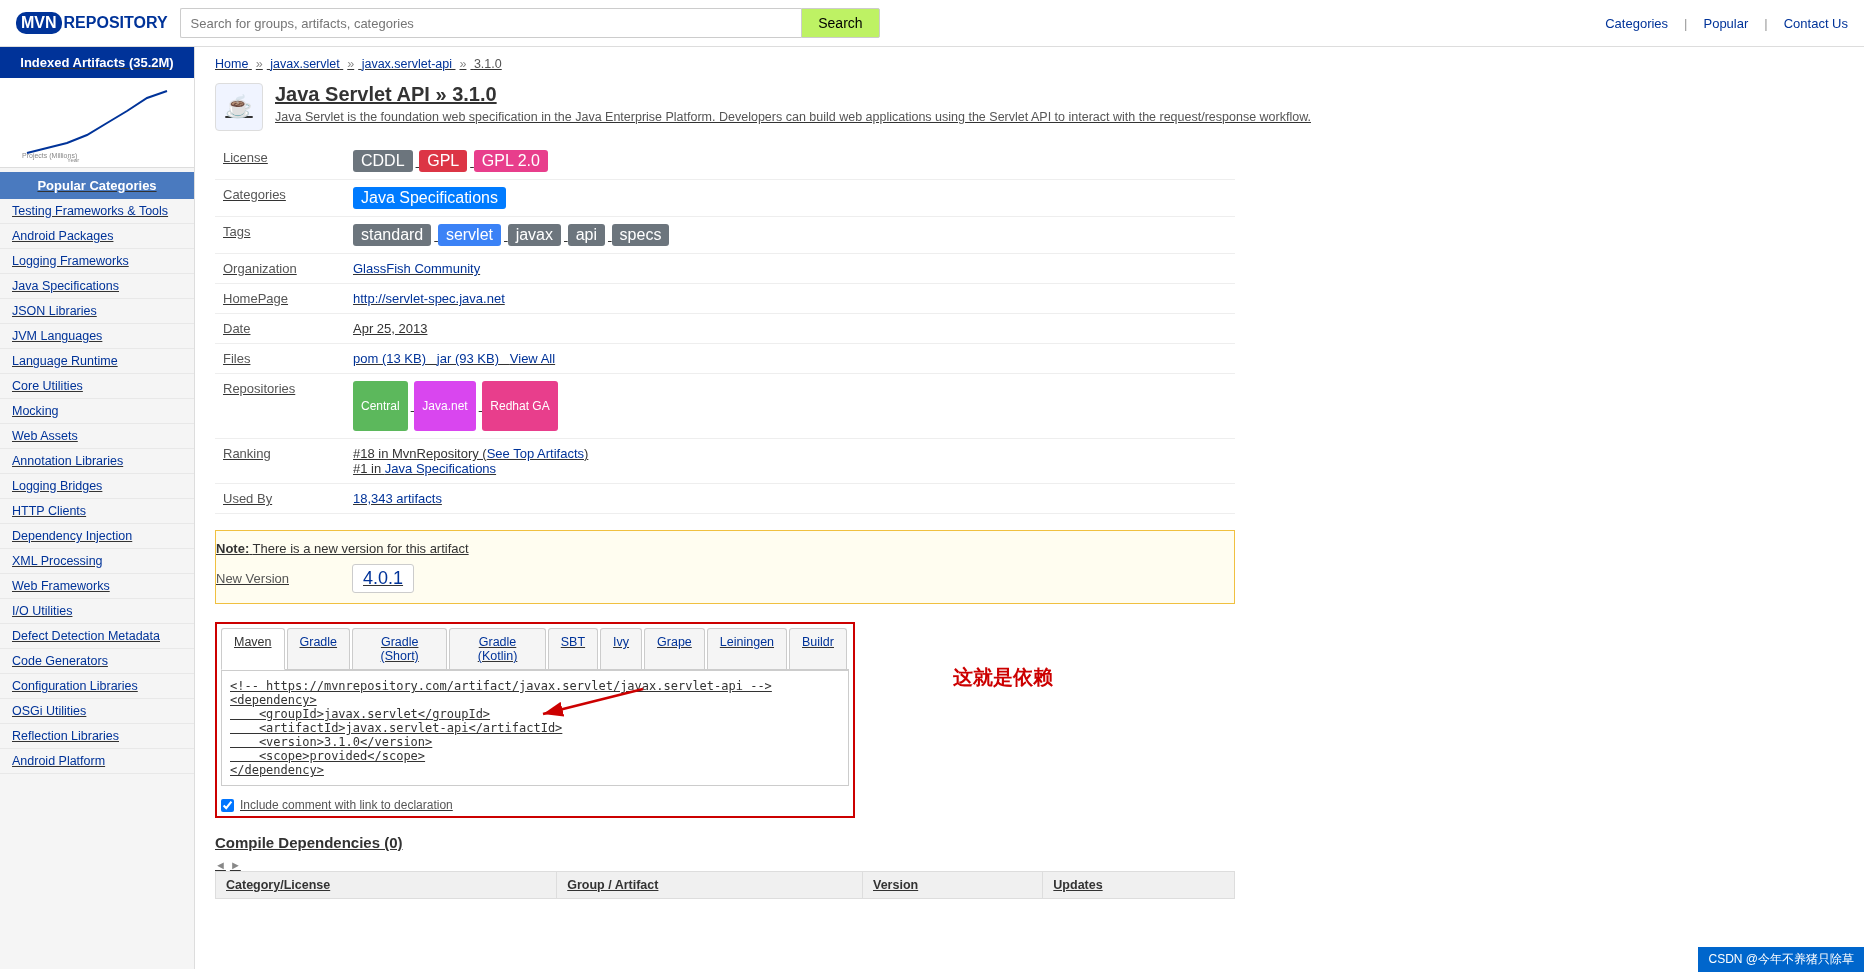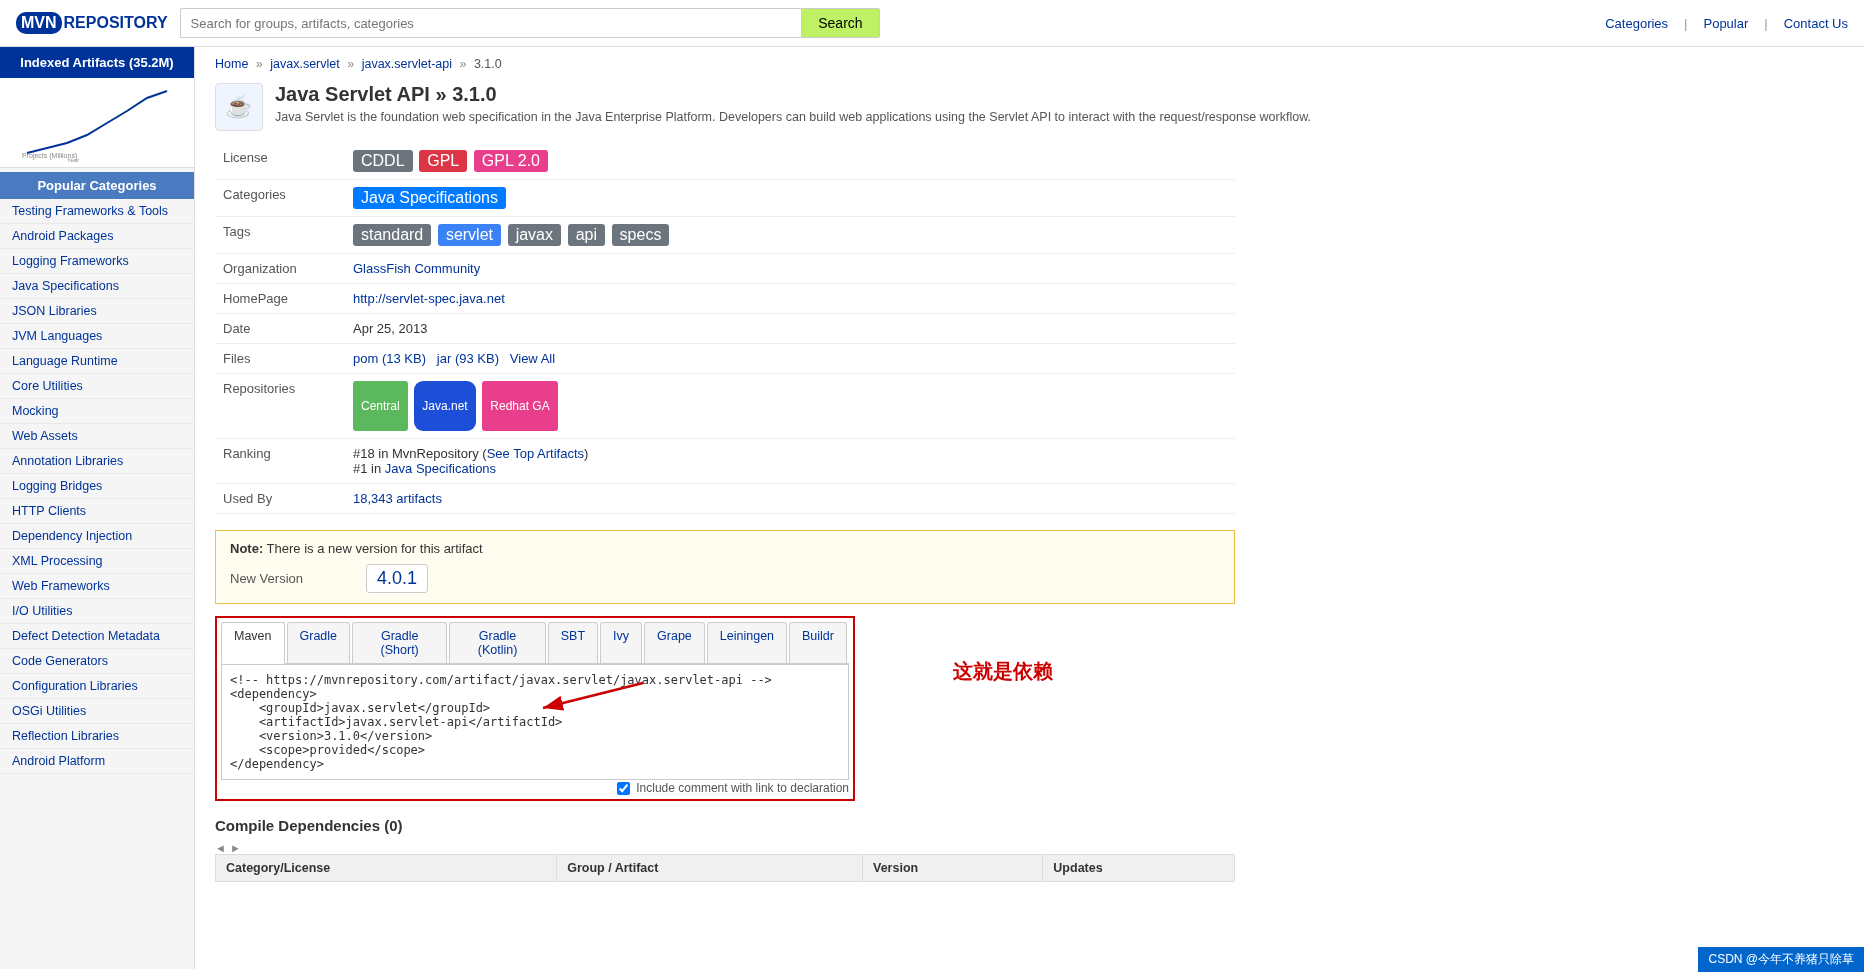--- a/index.html
+++ b/index.html
@@ -58,21 +58,21 @@
       display: flex;
       align-items: center;
       gap: 16px;
       margin-left: auto;
       font-size: 13px;
     }
     #nav-links a { color: #003399; text-decoration: none; }
     #nav-links .sep { color: #999; }
 
     
-    #layout { display: flex; min-height: calc(100vh - 50px); }
+    #layout { display: flex; min-height: calc(100vh - 50px); text-decoration: underline; }
 
     
     #sidebar {
       width: 195px;
       min-width: 195px;
       background: #f5f5f5;
       border-right: 1px solid #ddd;
       padding-bottom: 20px;
     }
     #indexed-artifacts {
@@ -190,31 +190,31 @@
 
     .repo-badge {
       display: inline-block;
       padding: 18px 8px;
       border-radius: 3px;
       font-size: 12px;
       margin-right: 3px;
       color: #fff;
     }
     .repo-central { background: #5cb85c; }
-    .repo-javanet { background: #1d4ed8; border-radius: 9px; }
+    .repo-javanet { background: #d946ef; }
     .repo-redhat { background: #e83e8c; }
 
     a.link { color: #003399; text-decoration: none; }
 
     
     #note-box {
       border: 1px solid #f0c040;
       background: #fffdf0;
-      padding: 10px 14px;
-      margin-bottom: 12px;
+      padding: 10px 0;
+      margin-bottom: 18px;
       max-width: 1020px;
     }
     #note-box .note-title { font-weight: bold; }
     #new-version-row {
       display: flex;
       align-items: center;
       margin-top: 8px;
       gap: 16px;
     }
     #new-version-label { font-size: 13px; color: #555; min-width: 120px; }
@@ -284,27 +284,26 @@
       font-family: monospace;
       font-size: 12px;
       min-height: 100px;
       max-height: 120px;
       overflow-y: auto;
       color: #333;
       white-space: pre;
       position: relative;
     }
     #include-comment {
-      margin-top: 1px;
+      margin-top: 12px;
       font-size: 12px;
       color: #555;
       display: flex;
       align-items: center;
       gap: 6px;
-      justify-content: flex-end;
     }
 
     
     #compile-deps { margin-top: 16px; max-width: 1020px; }
     #compile-deps h2 { font-size: 15px; margin-bottom: 8px; }
     #compile-table {
       width: 100%;
       border-collapse: collapse;
       border: 1px solid #ddd;
     }

